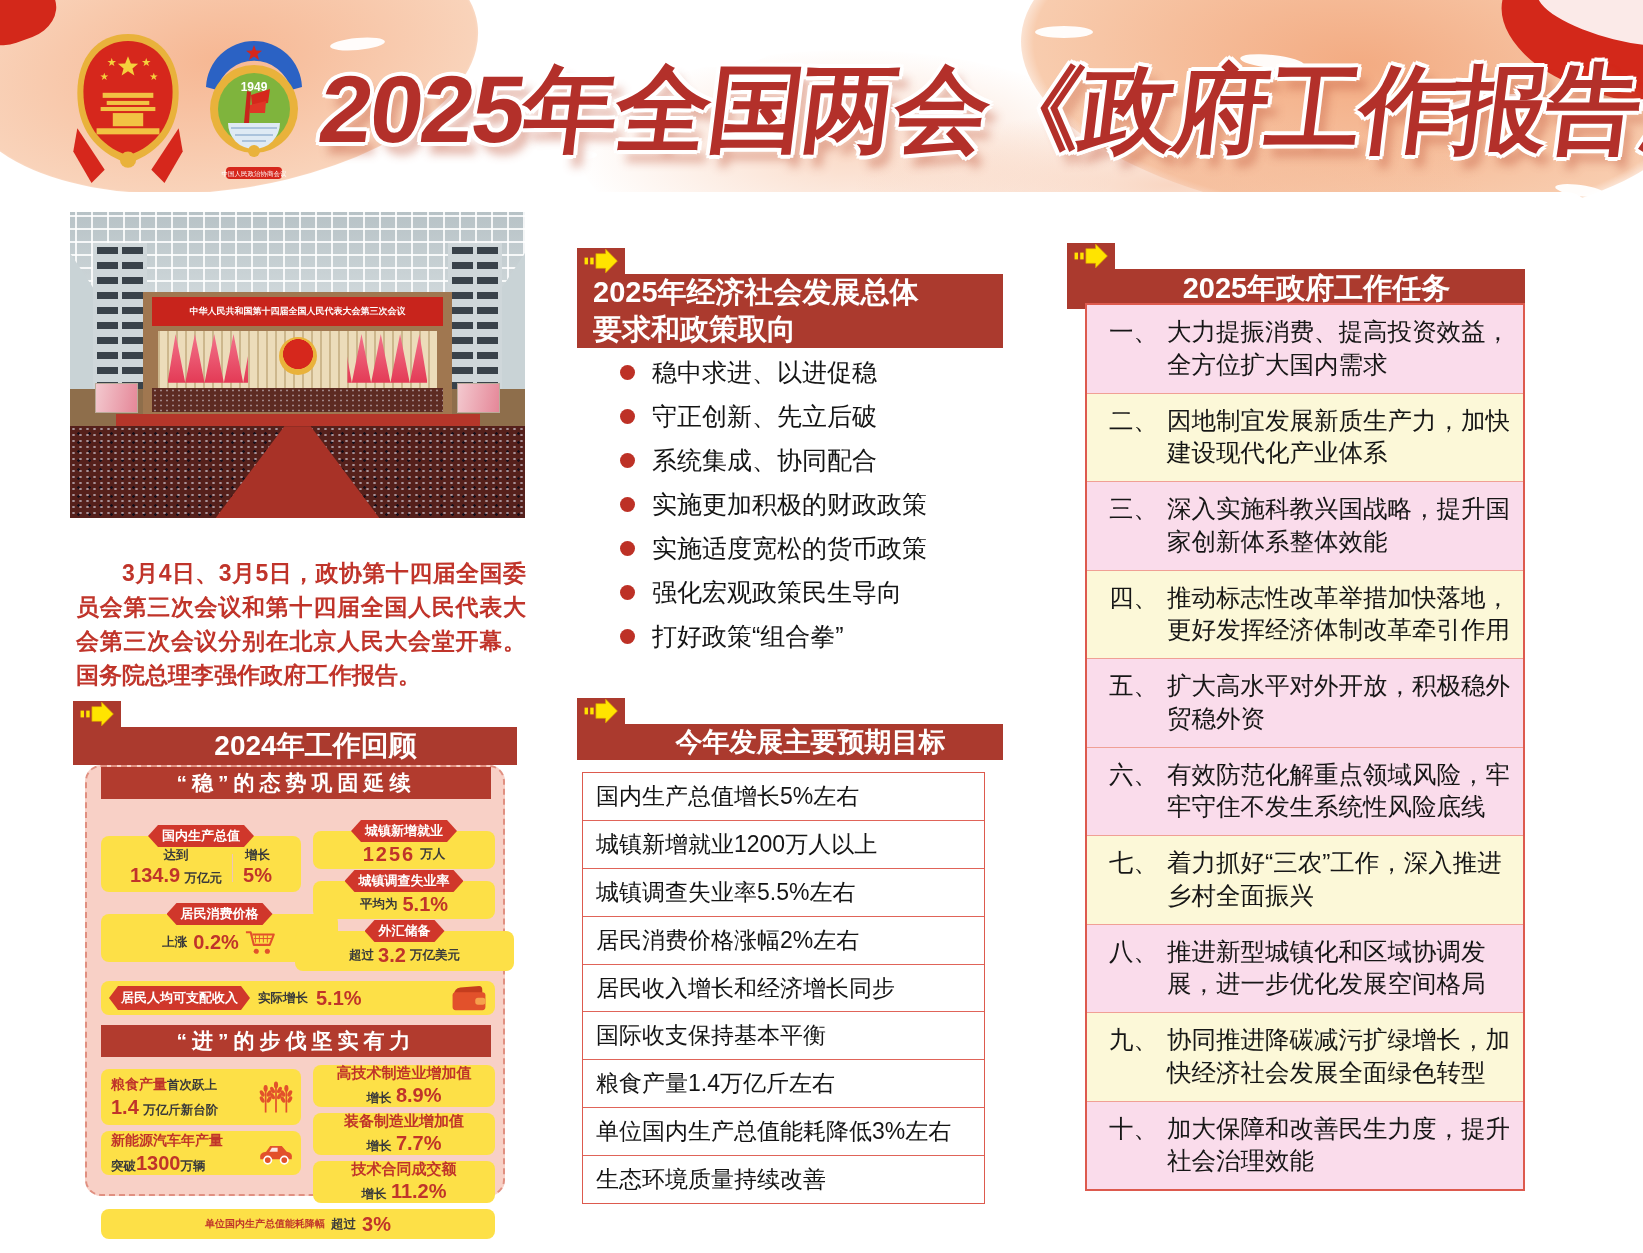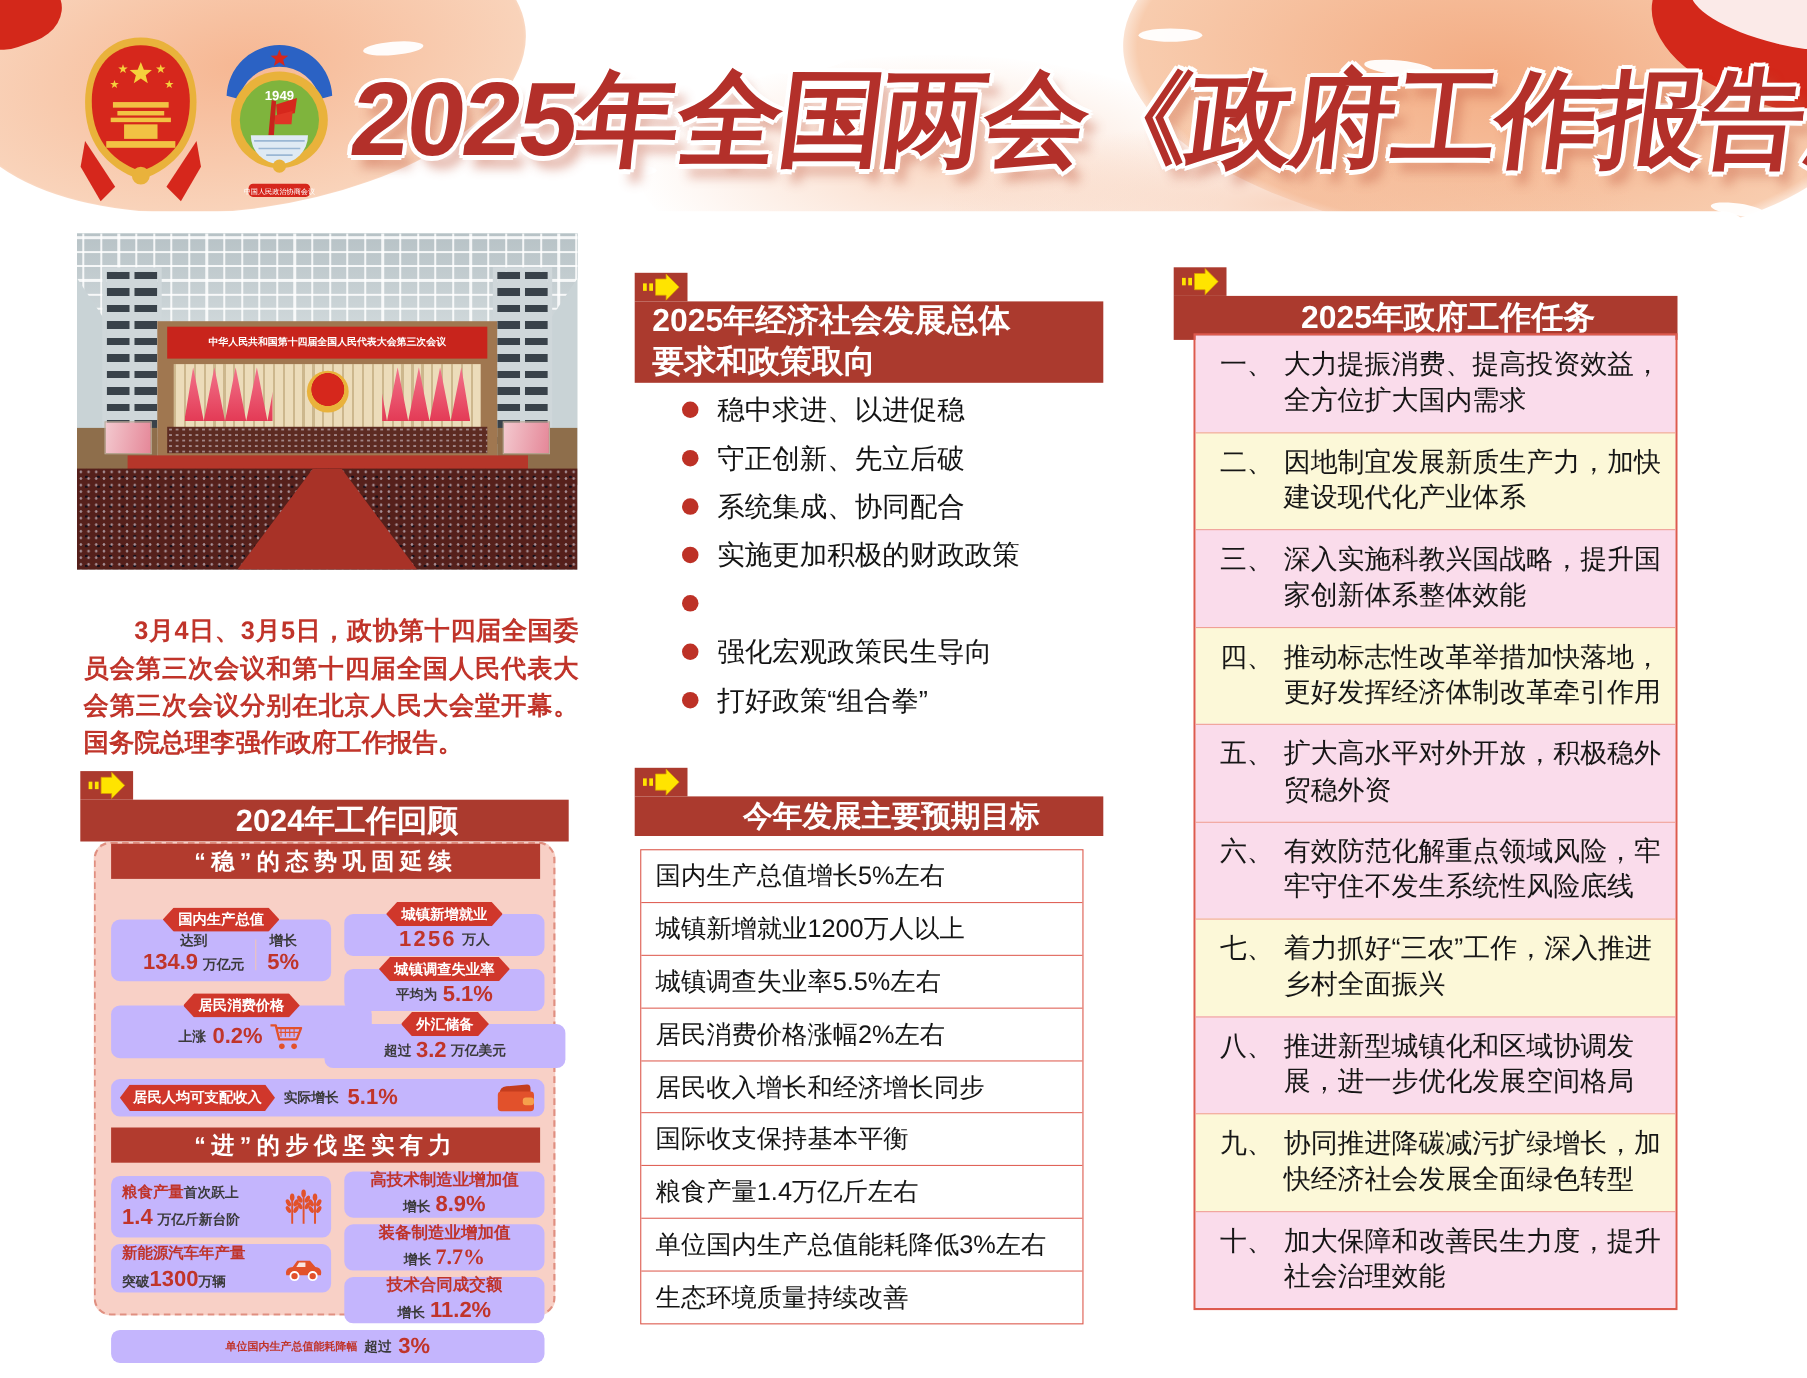--- a/index.html
+++ b/index.html
@@ -55,21 +55,21 @@
   .ph-carpet{position:absolute;bottom:0;left:50%;transform:translateX(-50%);width:36%;height:30%;
       clip-path:polygon(42% 0,58% 0,100% 100%,0 100%);background:#a83227;}
   #intro{position:absolute;left:76px;top:533px;width:450px;font-size:23px;line-height:34px;font-weight:700;
          color:#c0342a;text-align:justify;text-indent:2em;}
   #review-hdr{left:73px;top:701px;width:444px;height:49px;}
   #review-hdr .hbar{font-size:28px;}
   #review-box{position:absolute;left:85px;top:765px;width:420px;height:431px;background:#f8d0c6;
       border:2px dashed #e08f80;border-radius:16px;box-sizing:border-box;}
   .rbar{position:absolute;left:14px;width:390px;height:32px;background:#b23b2e;color:#fff;
       font-size:21px;font-weight:700;letter-spacing:5px;display:flex;align-items:center;justify-content:center;}
-  .wcard{position:absolute;background:#c4b5fd;border-radius:8px;}
+  .wcard{position:absolute;background:#fde047;border-radius:8px;}
   .hexlbl{position:absolute;top:-11px;left:50%;transform:translateX(-50%);background:#d0372b;color:#fff;
       font-size:13px;font-weight:700;white-space:nowrap;padding:2px 14px;
       clip-path:polygon(10px 0,calc(100% - 10px) 0,100% 50%,calc(100% - 10px) 100%,10px 100%,0 50%);}
   .hexinline{background:#d0372b;color:#fff;font-size:13px;font-weight:700;white-space:nowrap;padding:3px 12px;
       clip-path:polygon(9px 0,calc(100% - 9px) 0,100% 50%,calc(100% - 9px) 100%,9px 100%,0 50%);flex:none;}
   .sm{font-size:12.5px;color:#3a3a3a;font-weight:700;}
   .big{font-size:20px;color:#c0342a;font-weight:800;}
   .rlabel{font-size:14px;color:#c0342a;font-weight:800;}
   .ccontent{position:absolute;inset:0;display:flex;align-items:center;justify-content:center;}
   .colsplit{display:flex;align-items:center;justify-content:center;width:100%;height:100%;padding-top:8px;box-sizing:border-box;}
@@ -308,21 +308,21 @@
 
   <div class="wcard" style="left:226px;top:298px;width:182px;height:42px;">
     <div class="ccontent" style="flex-direction:column;line-height:1.25;">
       <span class="rlabel" style="font-size:15px;">高技术制造业增加值</span>
       <span><span class="sm">增长</span>
       <span class="big">8.9%</span></span>
     </div>
   </div>
 
   <div class="wcard" style="left:226px;top:346px;width:182px;height:42px;">
-    <div class="ccontent" style="flex-direction:column;line-height:1.25;font-family:Liberation Serif, serif;">
+    <div class="ccontent" style="flex-direction:column;line-height:1.25;">
       <span class="rlabel" style="font-size:15px;">装备制造业增加值</span>
       <span><span class="sm">增长</span>
       <span class="big">7.7%</span></span>
     </div>
   </div>
 
   <div class="wcard" style="left:14px;top:364px;width:200px;height:44px;display:flex;align-items:center;padding:0 6px 0 10px;box-sizing:border-box;">
     <div style="line-height:1.3;">
       <span class="rlabel">新能源汽车年产量</span><br>
       <span class="sm">突破</span><span class="big">1300</span><span class="sm">万辆</span>
@@ -389,20 +389,21 @@
   <div class="pi">
       <span class="pdot"></span>
       <span class="ptext">系统集成、协同配合</span>
     </div>
   <div class="pi">
       <span class="pdot"></span>
       <span class="ptext">实施更加积极的财政政策</span>
     </div>
   <div class="pi">
       <span class="pdot"></span>
+      <span class="ptext">实施适度宽松的货币政策</span>
     </div>
   <div class="pi">
       <span class="pdot"></span>
       <span class="ptext">强化宏观政策民生导向</span>
     </div>
   <div class="pi">
       <span class="pdot"></span>
       <span class="ptext">打好政策“组合拳”</span>
     </div>
 </div>

